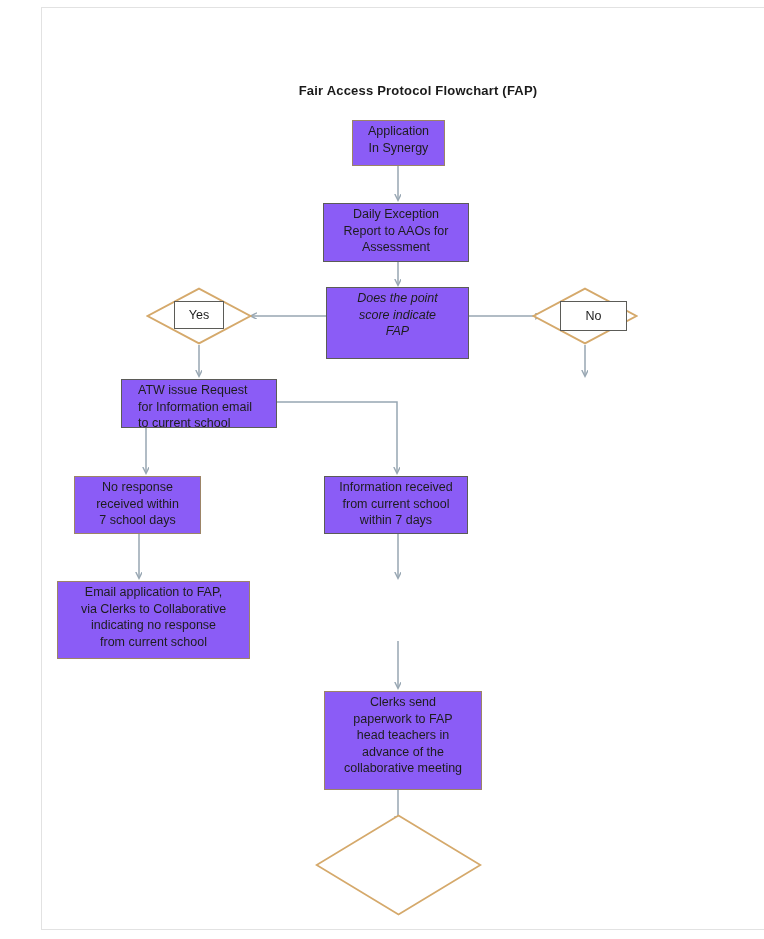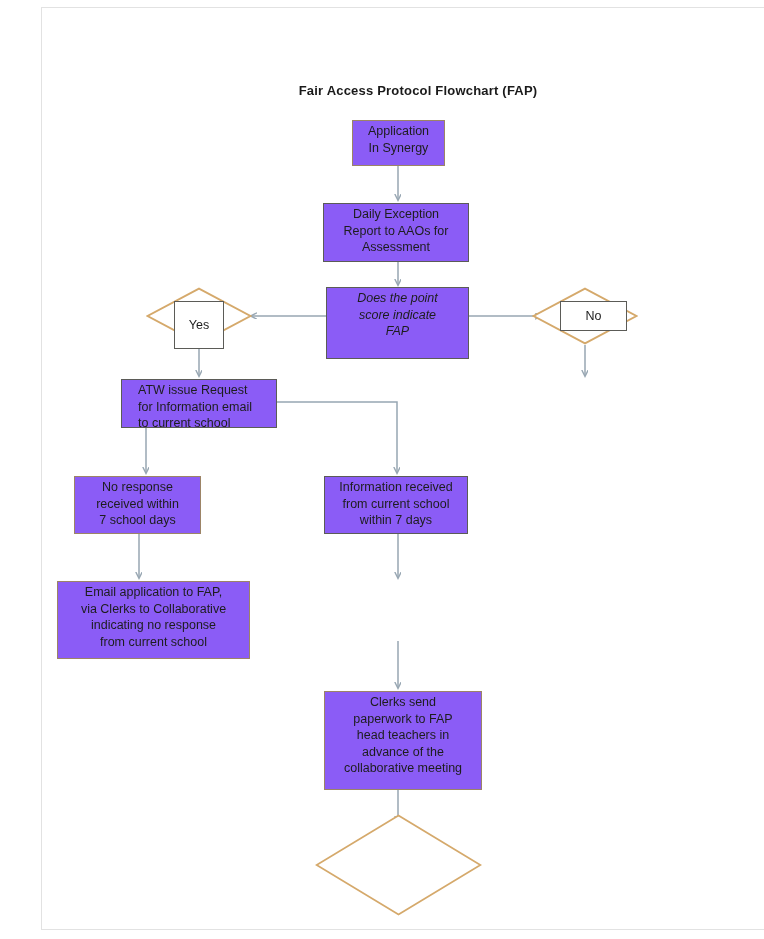--- a/index.html
+++ b/index.html
@@ -188,21 +188,21 @@
     <div class="node box-dark" style="left:290px; top:287px; width:143px; height:72px;font-style:italic;">
       <span class="label">Does the point
 score indicate
 FAP</span>
     </div>
 
     <div class="diamond-wrap" style="left:110px; top:287px; width:106px; height:58px;">
       <svg class="diamond-shape" viewBox="0 0 106 58" preserveAspectRatio="none">
         <polygon points="53,1.6 104.4,29 53,56.4 1.6,29" fill="#ffffff" stroke="#d5a96b" stroke-width="1.8"></polygon>
       </svg>
-      <div class="diamond-inner-box" style="left:28px; top:14px; width:50px; height:48px;">
+      <div class="diamond-inner-box" style="left:28px; top:14px; width:50px; height:28px;">
         <span>Yes</span>
       </div>
     </div>
 
     <div class="diamond-wrap" style="left:496px; top:287px; width:106px; height:58px;">
       <svg class="diamond-shape" viewBox="0 0 106 58" preserveAspectRatio="none">
         <polygon points="53,1.6 104.4,29 53,56.4 1.6,29" fill="#ffffff" stroke="#d5a96b" stroke-width="1.8"></polygon>
       </svg>
       <div class="diamond-inner-box" style="left:28px; top:14px; width:67px; height:30px;">
         <span>No</span>

